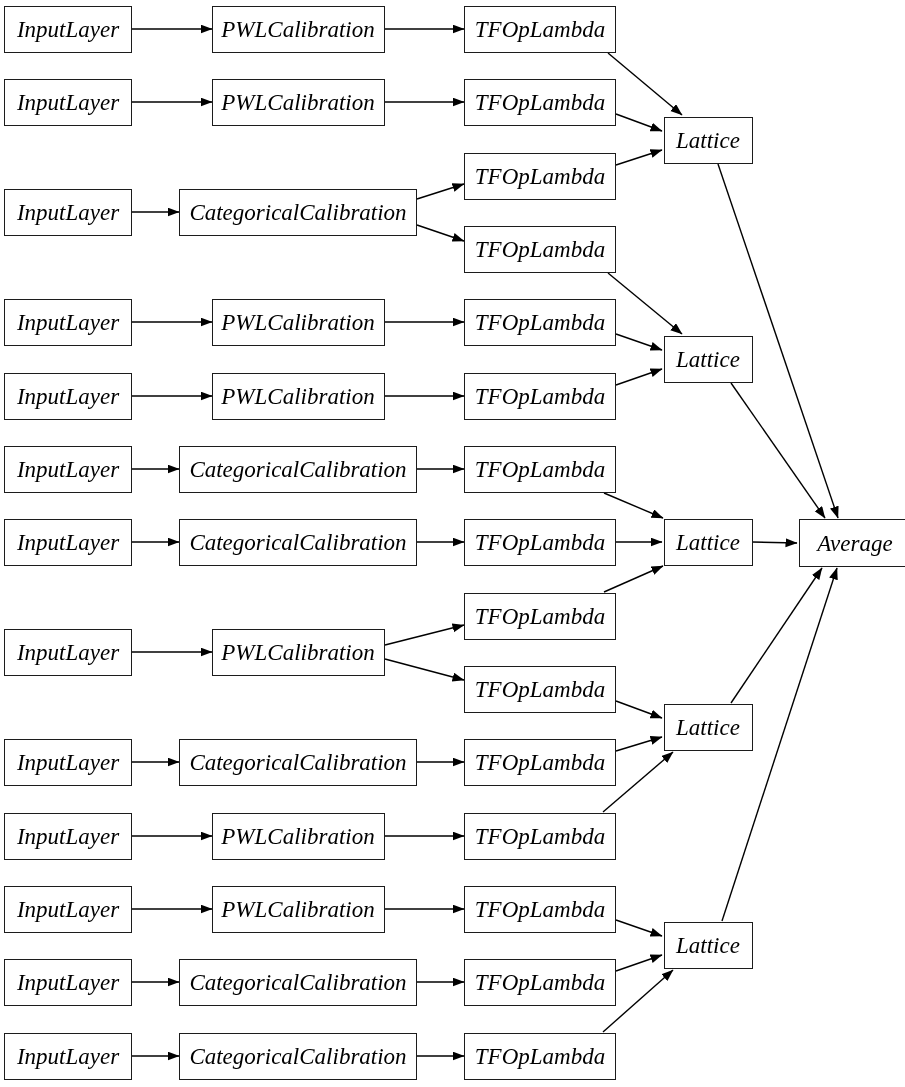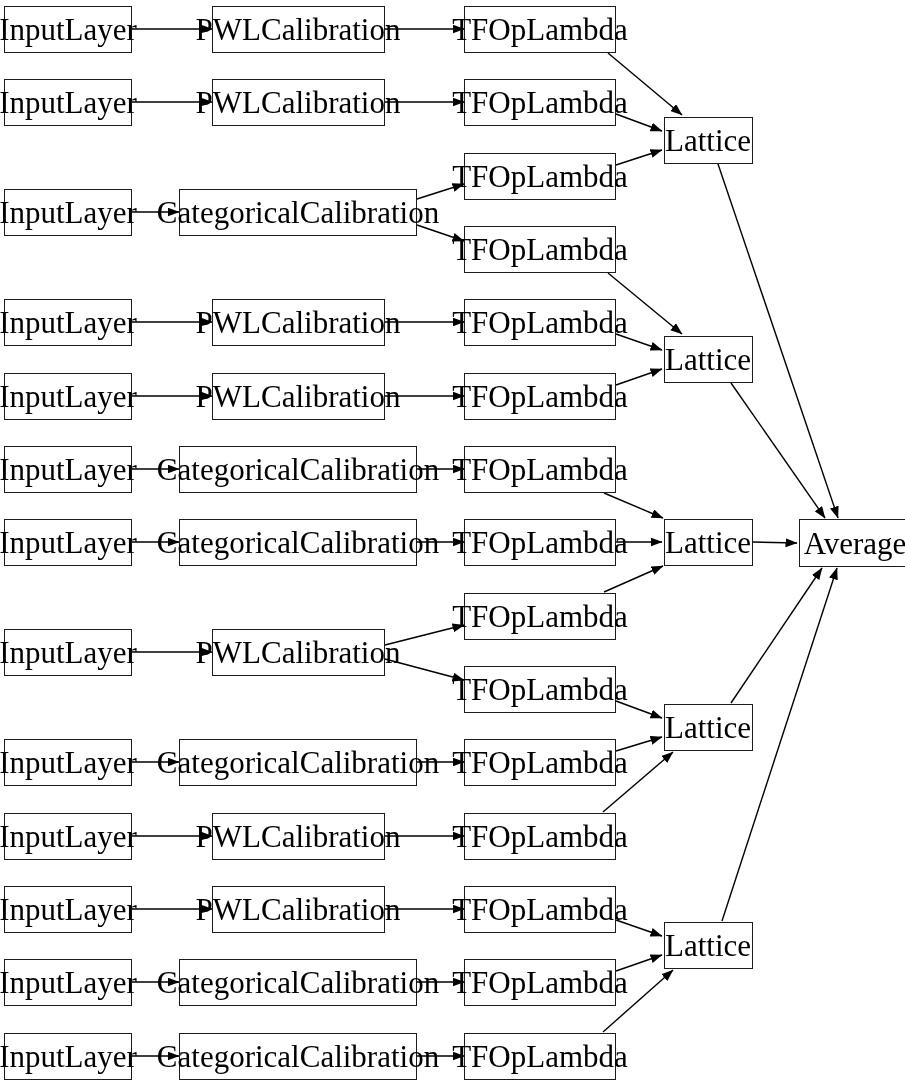--- a/index.html
+++ b/index.html
@@ -17,24 +17,25 @@
     width: 905px; height: 1087px;
   }
   .node {
     position: absolute;
     box-sizing: border-box;
     background: #ffffff;
     border: 1.5px solid #1c1c1c;
     display: flex;
     align-items: center;
     justify-content: center;
-    font-size: 31px;
+    font-size: 23px;
     color: #000000;
     white-space: nowrap;
     line-height: 1;
+    font-style: italic;
   }
 </style>
 </head>
 <body>
 
 <div id="stage">
   <svg id="edge-layer" xmlns="http://www.w3.org/2000/svg" width="905" height="1087" viewBox="0 0 905 1087">
     <defs>
       <marker id="arrowhead" markerUnits="userSpaceOnUse" markerWidth="14" markerHeight="11" refX="11.5" refY="4.5" orient="auto">
         <path d="M0,0 L12,4.5 L0,9 z" fill="#000000"></path>

